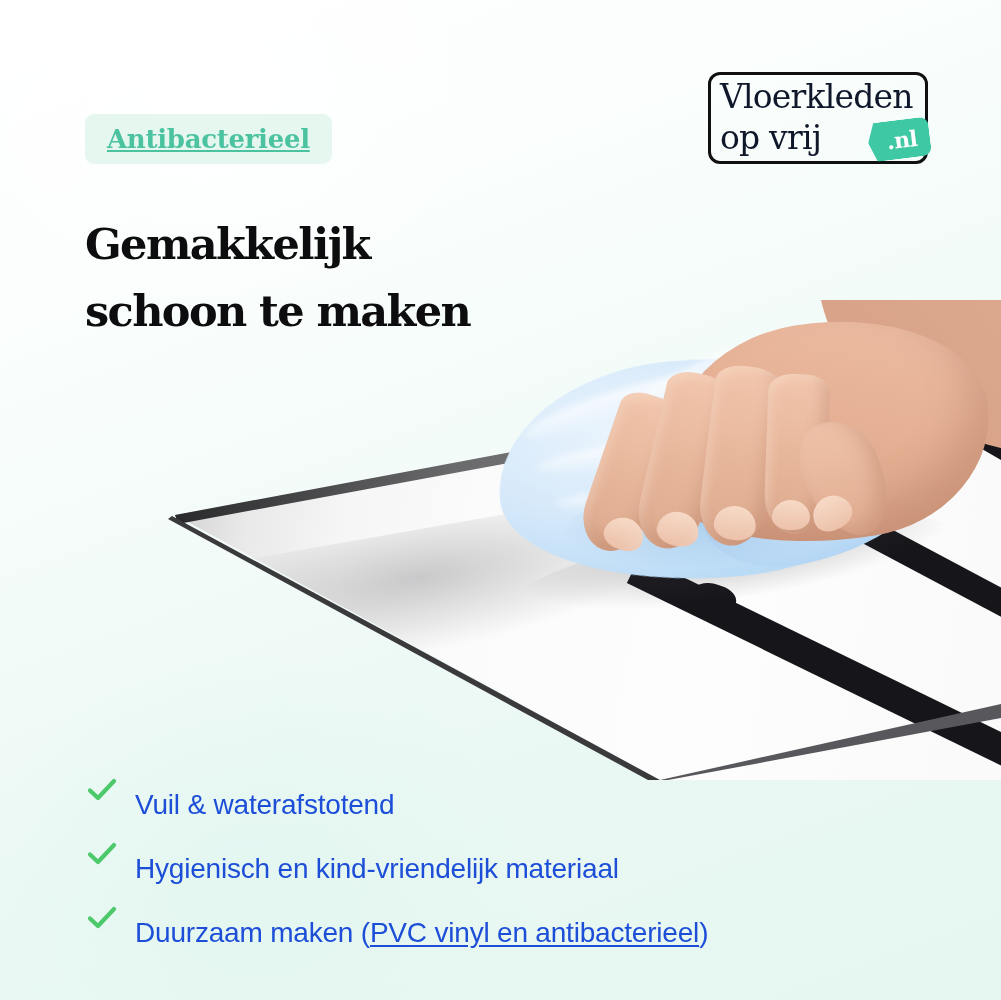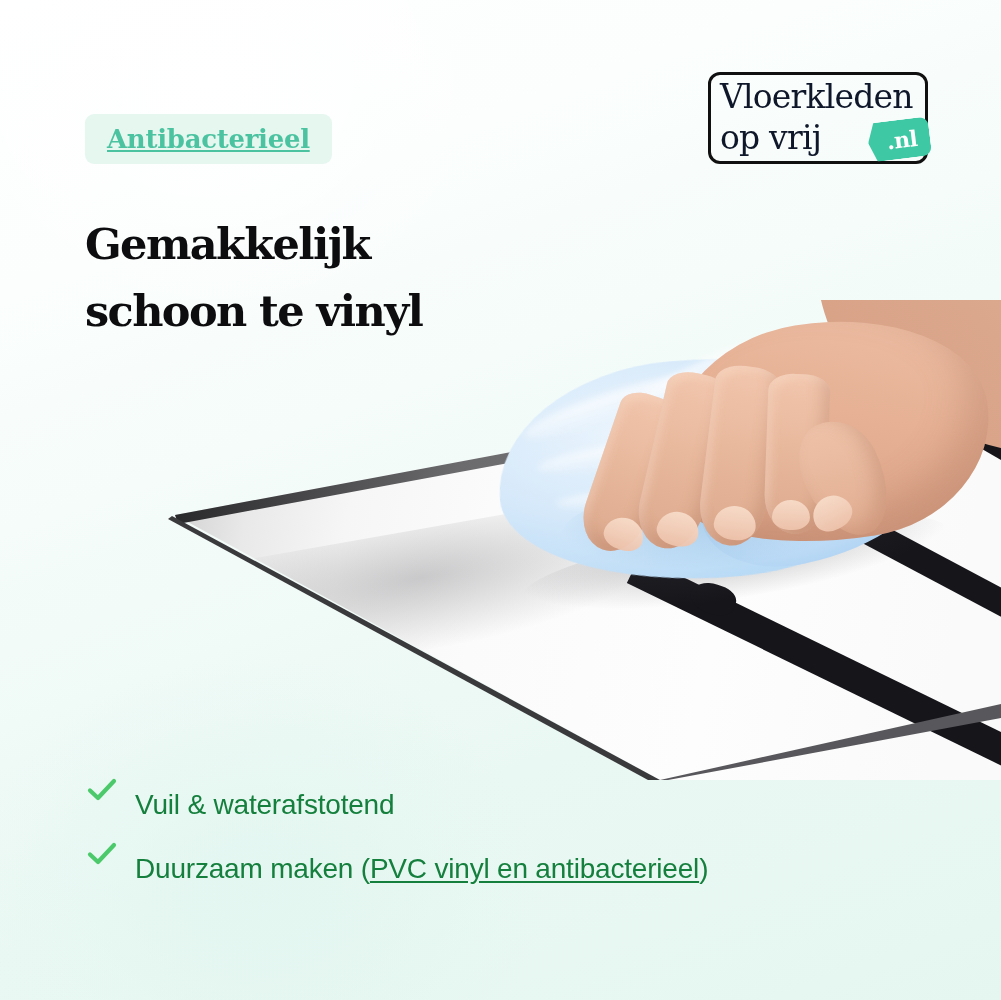--- a/index.html
+++ b/index.html
@@ -355,21 +355,21 @@
     height: 64px;
   }
   .check {
     width: 34px;
     height: 34px;
     margin-right: 16px;
     flex: none;
     display: block;
   }
   .feature-label {
-    color: #15803d;
+    color: #1d4ed8;
     font-family: "Liberation Sans", sans-serif;
     font-size: 28px;
     font-weight: 400;
     letter-spacing: -0.2px;
     white-space: nowrap;
     margin-top: 30px;
   }
   .feature-label .u {
     text-decoration: underline;
     text-underline-offset: 3px;
@@ -431,34 +431,42 @@
       <div class="logo-tag-text">.nl</div>
     </div>
   </div>
 
   <div class="badge">
     <span class="badge-label">Antibacterieel</span>
   </div>
 
   <div class="headline">
     <span>Gemakkelijk</span>
-    <span>schoon te vinyl</span>
+    <span>schoon te maken</span>
   </div>
 
   <div class="features">
 
     <div class="feature">
       <svg class="check" viewBox="0 0 34 34">
         <path d="M5 17.5 L13 25 L29 8" fill="none" stroke="#4cc96a" stroke-width="4.2" stroke-linecap="round" stroke-linejoin="round"></path>
       </svg>
       <span class="feature-label">
         <span>Vuil &amp; waterafstotend</span>
       </span>
     </div>
 
+    <div class="feature">
+      <svg class="check" viewBox="0 0 34 34">
+        <path d="M5 17.5 L13 25 L29 8" fill="none" stroke="#4cc96a" stroke-width="4.2" stroke-linecap="round" stroke-linejoin="round"></path>
+      </svg>
+      <span class="feature-label">
+        <span>Hygienisch en kind-vriendelijk materiaal</span>
+      </span>
+    </div>
 
     <div class="feature">
       <svg class="check" viewBox="0 0 34 34">
         <path d="M5 17.5 L13 25 L29 8" fill="none" stroke="#4cc96a" stroke-width="4.2" stroke-linecap="round" stroke-linejoin="round"></path>
       </svg>
       <span class="feature-label"><span>Duurzaam maken (</span><span class="u">PVC vinyl en antibacterieel</span><span>)</span></span>
     </div>
 
   </div>
 </div>

